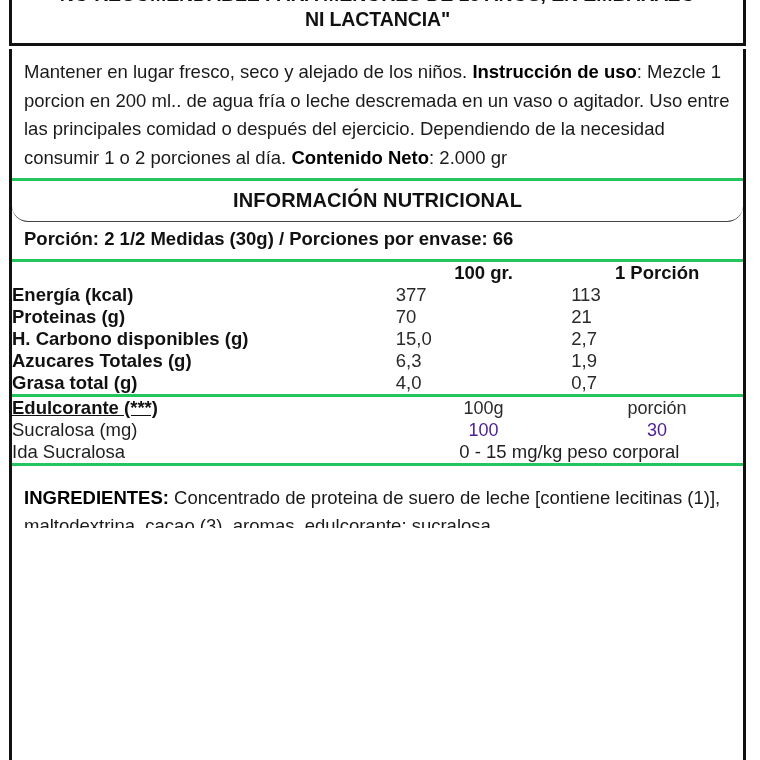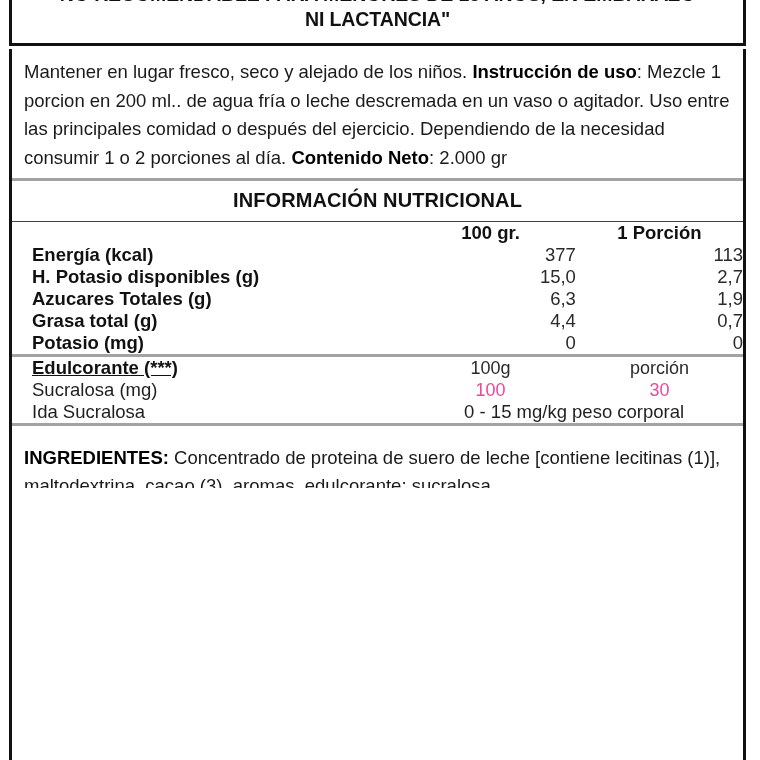--- a/index.html
+++ b/index.html
@@ -57,24 +57,23 @@
     top: 49px;
     bottom: -8px;
     border: 3px solid #111;
     border-top: none;
     box-sizing: border-box;
     background: #fff;
   }
 
   .section {
     box-sizing: border-box;
-    padding-left: 20px;
-  }
-  .rule-heavy { border-bottom: 3px solid #a3a3a3; }
-  .rule-light { border-bottom: 1.5px solid #444; }
+  }
+  .rule-heavy { border-bottom: 3px solid #22c55e; }
+  .rule-light { border-bottom: 1.5px solid #444; border-radius: 16px; }
 
   
   .usage {
     padding: 9px 12px 6px 12px;
     font-size: 18.5px;
     line-height: 28.5px;
     color: #1a1a1a;
   }
   .usage b { font-weight: bold; color: #000; }
 
@@ -120,21 +119,21 @@
   .nm {
     font-size: 18.5px;
     font-weight: bold;
     padding: 6px 0 6px 12px;
     color: #111;
     white-space: nowrap;
   }
   .vl {
     font-size: 18.5px;
     font-weight: normal;
-    text-align: right;
+    text-align: left;
     padding: 6px 0 6px 0;
     color: #2a2a2a;
   }
 
   
   .sw-nm-bold {
     font-size: 18.5px;
     font-weight: bold;
     padding: 6px 0 6px 12px;
     color: #111;
@@ -145,21 +144,21 @@
     font-weight: normal;
     padding: 7px 0 7px 12px;
     color: #1f1f1f;
   }
   .sw-v {
     font-size: 18px;
     text-align: center;
     color: #2a2a2a;
     padding: 6px 0 6px 0;
   }
-  .sw-v.bold-ish { color: #ec4899; margin-top: 20px; }
+  .sw-v.bold-ish { color: #4c1d95; margin-top: 20px; }
   .ida-val {
     font-size: 18.5px;
     text-align: center;
     color: #1f1f1f;
     padding: 7px 0 7px 0;
   }
 
   
   .ingredients {
     padding: 18px 12px 0 12px;
@@ -184,58 +183,59 @@
   </div>
 
   <div class="frame">
 
     <div class="section rule-heavy usage">
       <span>Mantener en lugar fresco, seco y alejado de los niños. </span><b>Instrucción de uso</b><span>: Mezcle 1 porcion en 200 ml.. de agua fría o leche descremada en un vaso o agitador. Uso entre las principales comidad o después del ejercicio. Dependiendo de la necesidad consumir 1 o 2 porciones al día. </span><b>Contenido Neto</b><span>: 2.000 gr</span>
     </div>
 
     <div class="section rule-light nut-title">INFORMACIÓN NUTRICIONAL</div>
 
+    <div class="section rule-heavy portion-line">Porción: 2 1/2 Medidas (30g) / Porciones por envase: 66</div>
 
     <div class="section rule-heavy">
       <table class="nutri">
         <colgroup>
           <col class="col-name">
             <col class="col-v1">
             <col class="col-v2">
         </colgroup>
         <tbody>
           <tr>
             <td class="hdr-spacer"></td>
             <td class="hdr-cell">100 gr.</td>
             <td class="hdr-cell">1 Porción</td>
           </tr>
           <tr>
             <td class="nm">Energía (kcal)</td>
             <td class="vl">377</td>
             <td class="vl">113</td>
           </tr>
           <tr>
-            <td class="nm">H. Potasio disponibles (g)</td>
+            <td class="nm">Proteinas (g)</td>
+            <td class="vl">70</td>
+            <td class="vl">21</td>
+          </tr>
+          <tr>
+            <td class="nm">H. Carbono disponibles (g)</td>
             <td class="vl">15,0</td>
             <td class="vl">2,7</td>
           </tr>
           <tr>
             <td class="nm">Azucares Totales (g)</td>
             <td class="vl">6,3</td>
             <td class="vl">1,9</td>
           </tr>
           <tr>
             <td class="nm">Grasa total (g)</td>
-            <td class="vl">4,4</td>
+            <td class="vl">4,0</td>
             <td class="vl">0,7</td>
-          </tr>
-          <tr>
-            <td class="nm">Potasio (mg)</td>
-            <td class="vl">0</td>
-            <td class="vl">0</td>
           </tr>
         </tbody>
       </table>
     </div>
 
     <div class="section rule-heavy">
       <table class="nutri">
         <colgroup>
           <col class="col-name">
             <col class="col-v1">

